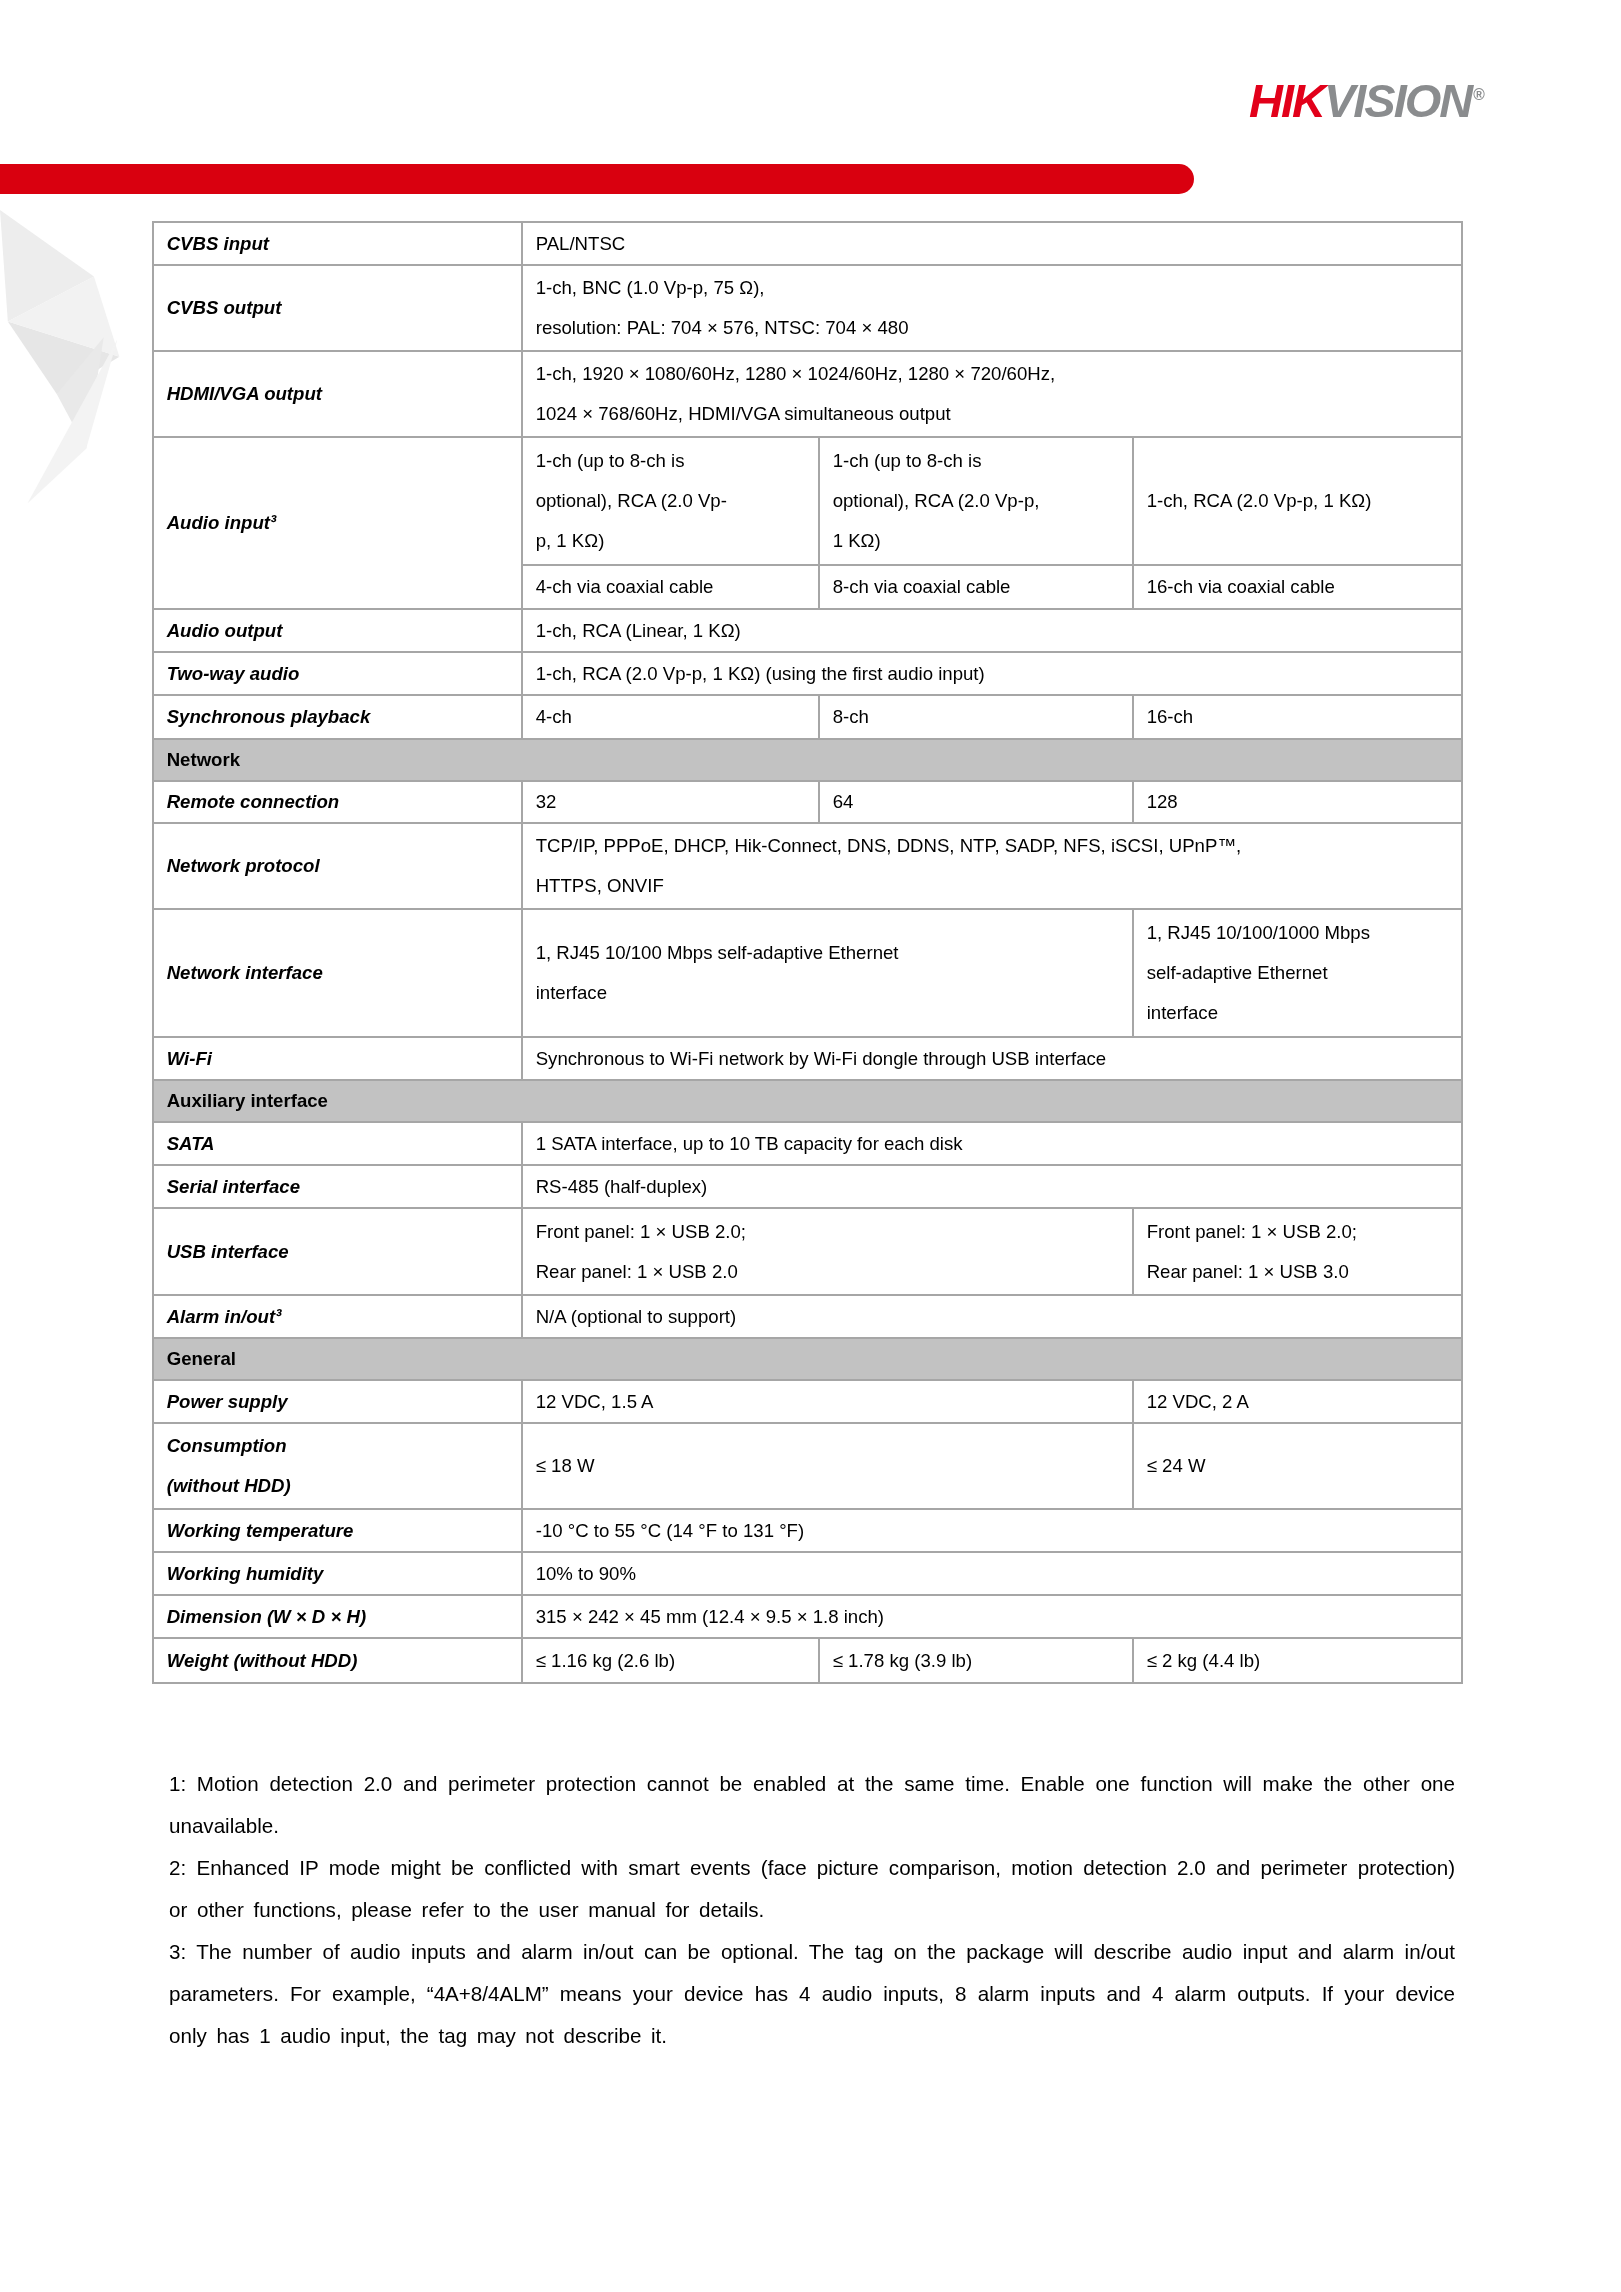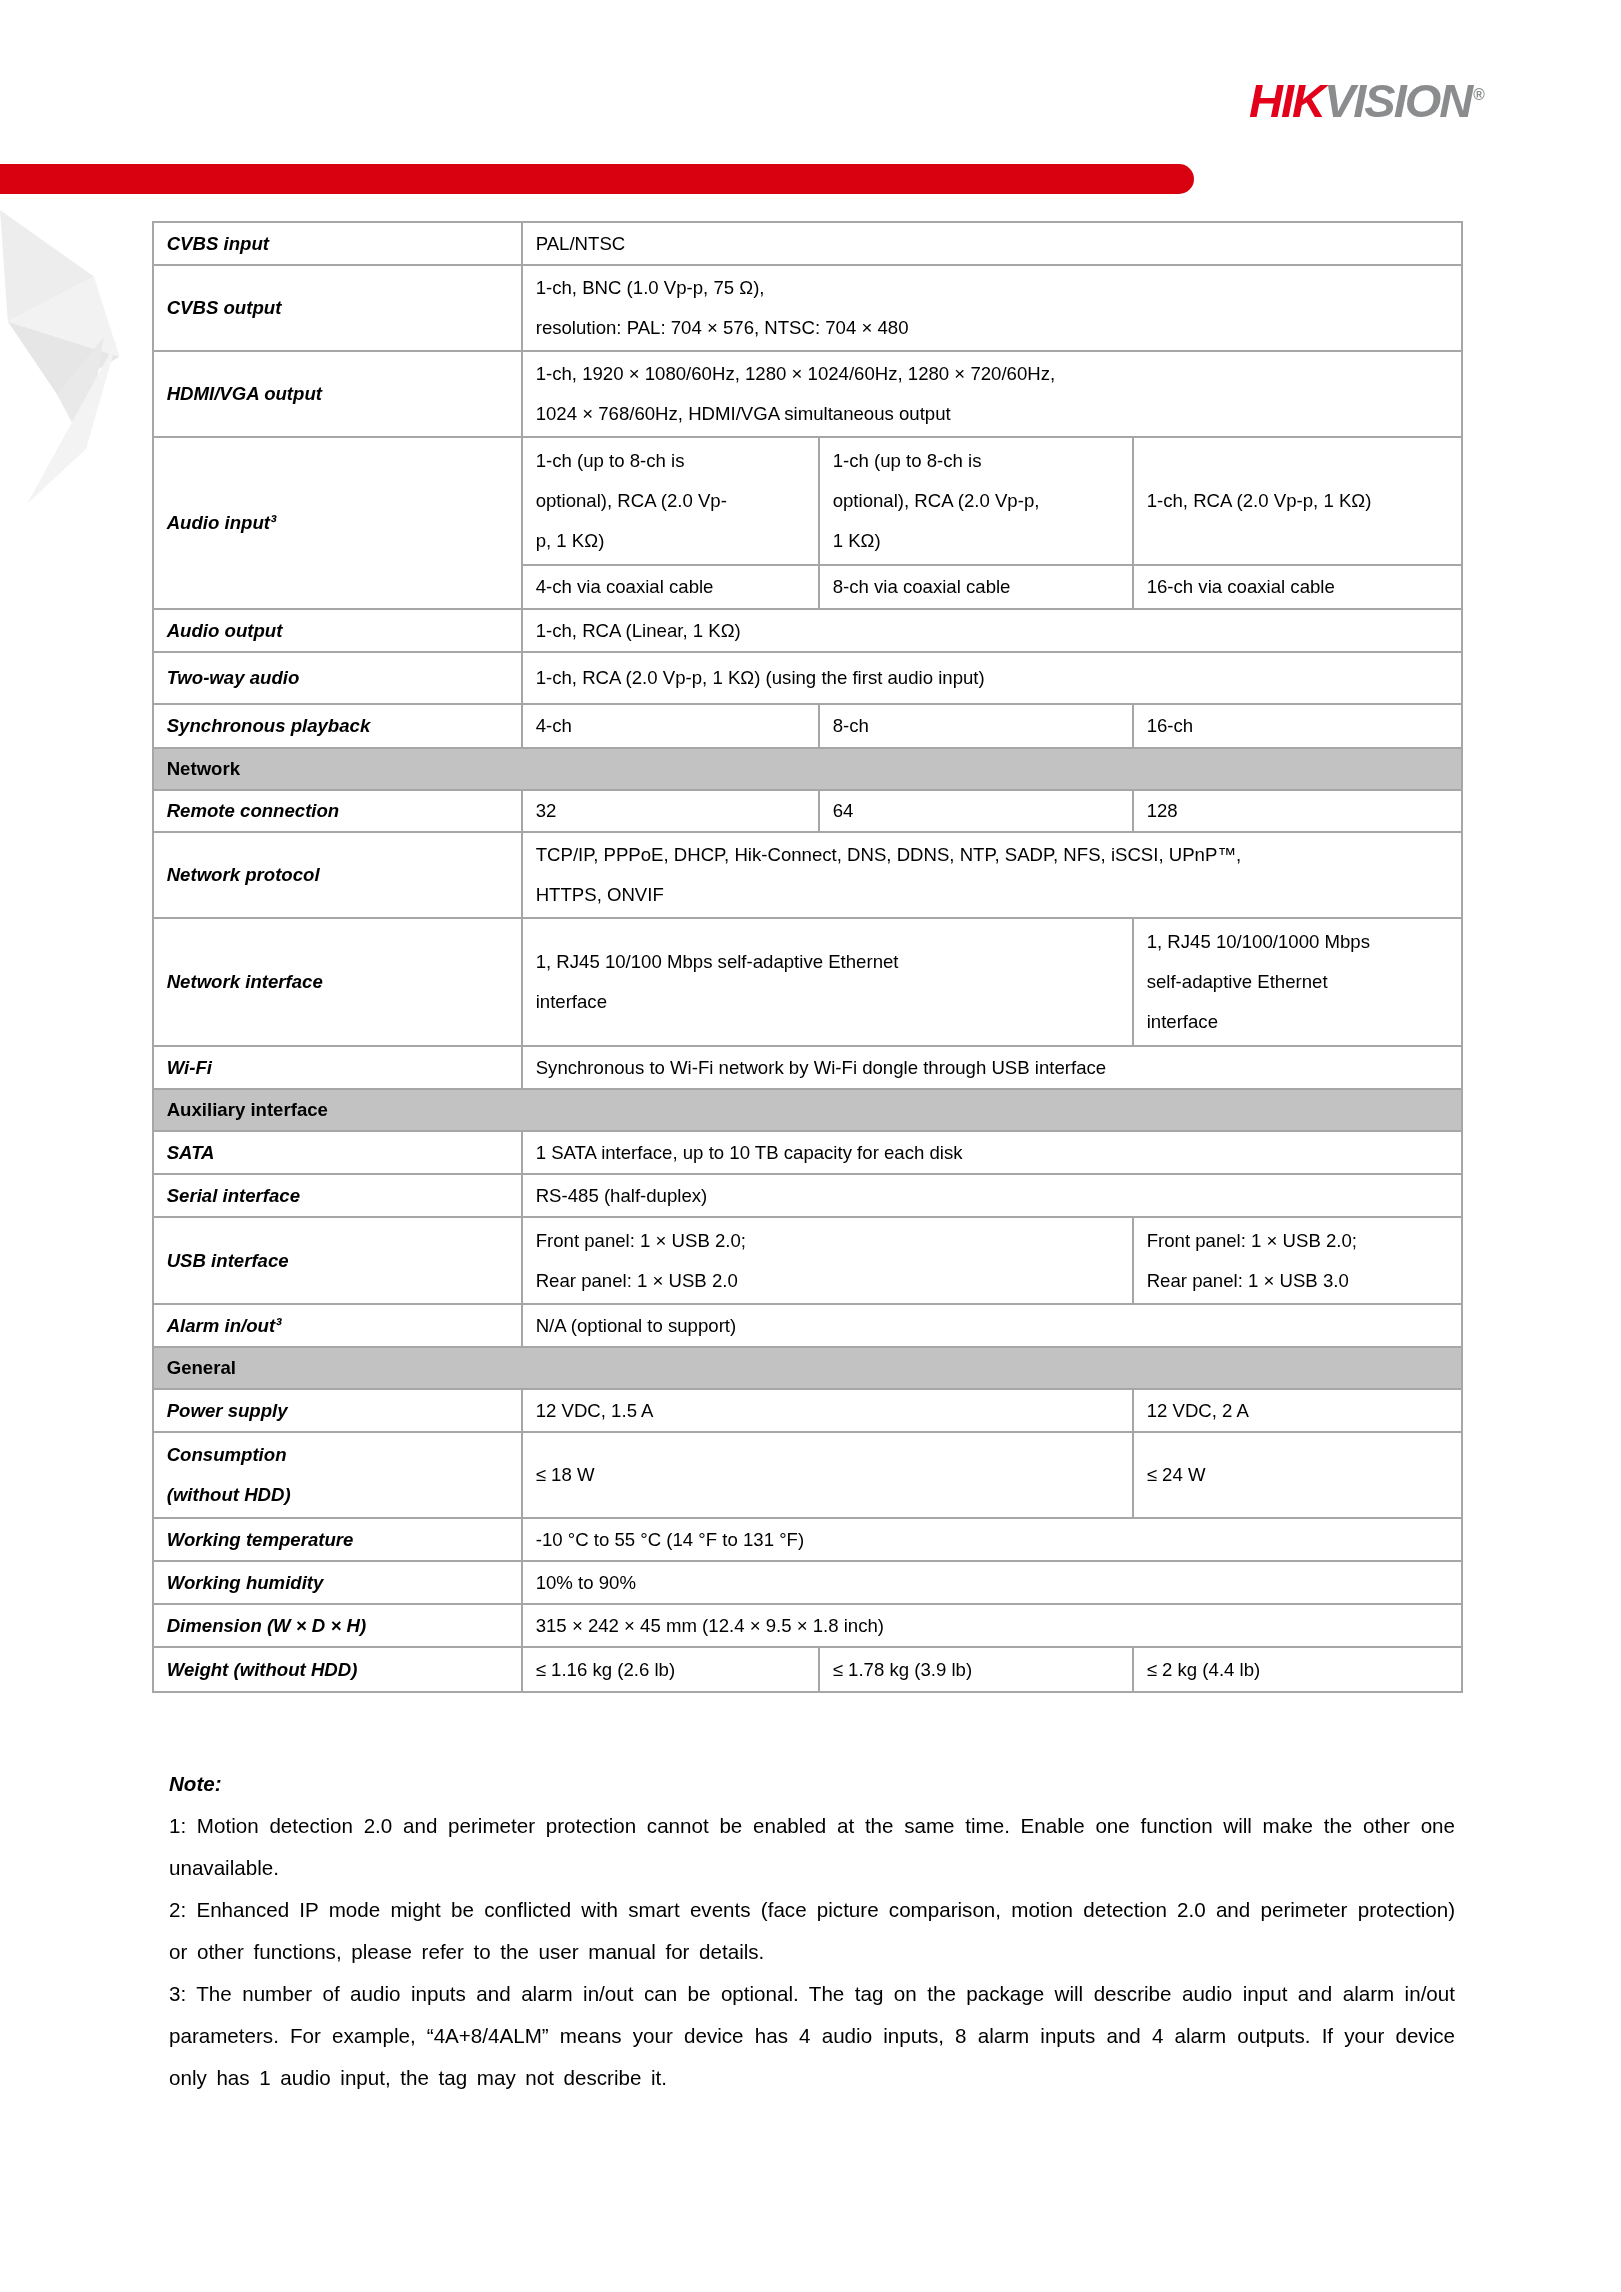--- a/index.html
+++ b/index.html
@@ -97,21 +97,21 @@
       </tr>
       <tr style="height: 44px;">
         <td class="val">4-ch via coaxial cable</td>
         <td class="val">8-ch via coaxial cable</td>
         <td class="val">16-ch via coaxial cable</td>
       </tr>
       <tr style="height: 43px;">
         <td class="lab">Audio output</td>
         <td class="val" colspan="3">1-ch, RCA (Linear, 1 KΩ)</td>
       </tr>
-      <tr style="height: 52px; margin-left: 8px;">
+      <tr style="height: 43px; margin-left: 8px;">
         <td class="lab">Two-way audio</td>
         <td class="val" colspan="3">1-ch, RCA (2.0 Vp-p, 1 KΩ) (using the first audio input)</td>
       </tr>
       <tr style="height: 44px;">
         <td class="lab">Synchronous playback</td>
         <td class="val">4-ch</td>
         <td class="val">8-ch</td>
         <td class="val">16-ch</td>
       </tr>
       <tr style="height: 42px;">
@@ -191,18 +191,17 @@
       <tr style="height: 45px;">
         <td class="lab">Weight (without HDD)</td>
         <td class="val">≤ 1.16 kg (2.6 lb)</td>
         <td class="val">≤ 1.78 kg (3.9 lb)</td>
         <td class="val">≤ 2 kg (4.4 lb)</td>
       </tr>
     </tbody>
 </table>
 
 <div class="note">
-  <p class="note-title">Note:</p>
   <p class="note-item">1: Motion detection 2.0 and perimeter protection cannot be enabled at the same time. Enable one function will make the other one unavailable.</p>
   <p class="note-item">2: Enhanced IP mode might be conflicted with smart events (face picture comparison, motion detection 2.0 and perimeter protection) or other functions, please refer to the user manual for details.</p>
   <p class="note-item">3: The number of audio inputs and alarm in/out can be optional. The tag on the package will describe audio input and alarm in/out parameters. For example, “4A+8/4ALM” means your device has 4 audio inputs, 8 alarm inputs and 4 alarm outputs. If your device only has 1 audio input, the tag may not describe it.</p>
 </div>
 
 
 </body></html>

